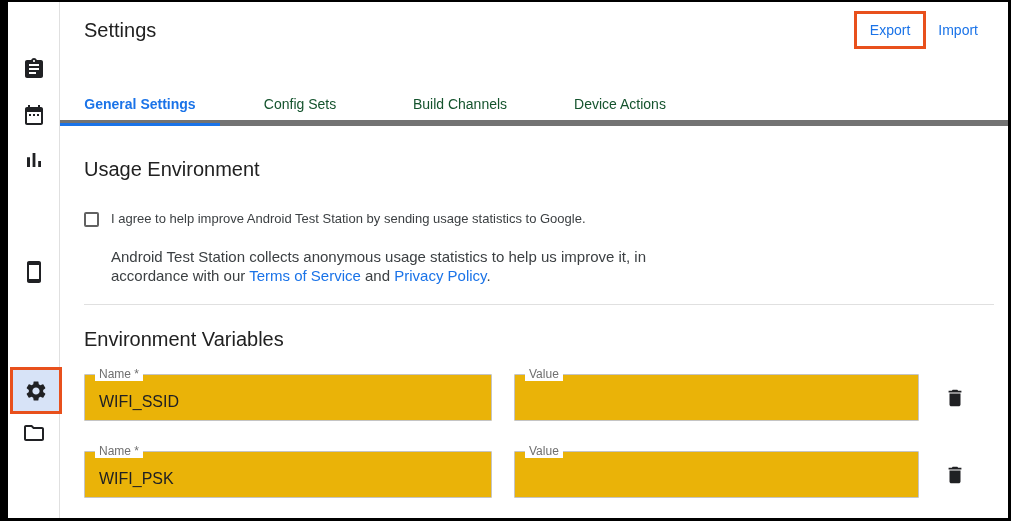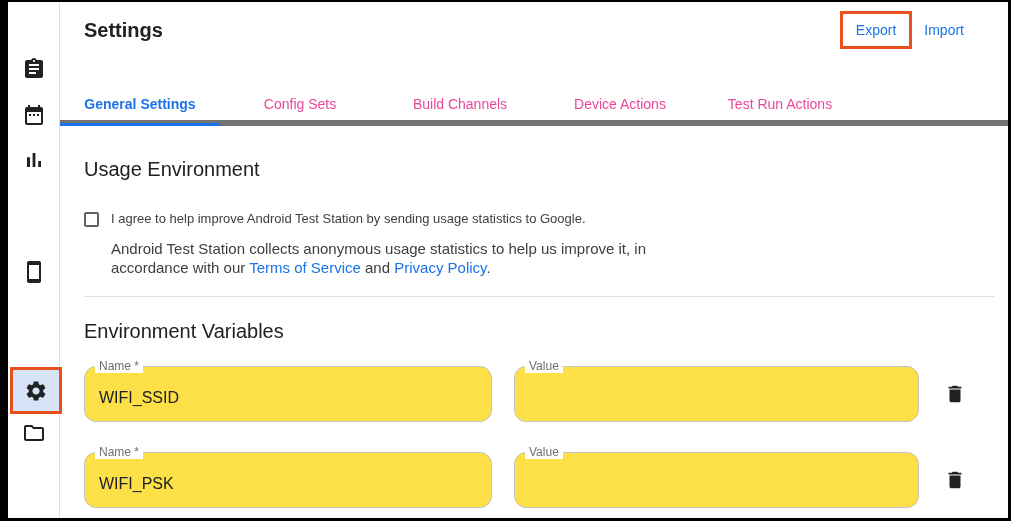--- a/index.html
+++ b/index.html
@@ -21,47 +21,47 @@
   .nav-item svg { width: 24px; height: 24px; display: block; }
   .nav-selected-box {
     position: absolute; left: 2px; top: 365px; width: 52px; height: 47px;
     background: #d7e3f7; border: 3px solid #e8501c;
     display: flex; align-items: center; justify-content: center; z-index: 3;
   }
   .nav-selected-box .gear { width: 24px; height: 24px; color: #202124; cursor: pointer; }
   
   .main { flex: 1; display: flex; flex-direction: column; background: #fff; }
   .header { height: 56px; display: flex; align-items: center; padding: 0 24px; }
-  .page-title { font-size: 20px; color: #212121; font-weight: 700; }
+  .page-title { font-size: 20px; color: #212121; font-weight: 400; }
   .header-spacer { flex: 1; }
   .annotation-box { border: 3px solid #e8501c; padding: 7px 13px; margin-right: 12px; }
   .link-btn { color: #1a73e8; font-size: 14px; cursor: pointer; text-decoration: none; background: none; border: none; font-family: "Liberation Sans", sans-serif; }
-  .import-wrap { margin-right: 20px; text-decoration: underline; }
+  .import-wrap { margin-right: 6px; text-decoration: underline; }
   
   .tabs { display: flex; margin-top: 26px; border-bottom: 6px solid #737373; height: 42px; }
   .tab {
     width: 160px; height: 42px; display: flex; align-items: center; justify-content: center;
-    font-size: 14px; color: #ec4899; cursor: pointer; border-bottom: 3px solid transparent;
+    font-size: 14px; color: #14532d; cursor: pointer; border-bottom: 3px solid transparent;
   }
   .tab.active { color: #1a73e8; font-weight: 700; border-bottom-color: #1a73e8; }
   
   .content { padding: 0 24px; flex: 1; }
   .section-heading { font-size: 20px; font-weight: 400; color: #212121; margin-top: 29px; line-height: 28px; }
   .agree-row { display: flex; align-items: center; margin-top: 24px; }
   .checkbox {
     width: 15px; height: 15px; border: 2px solid #616161; border-radius: 2px;
     background: #fff; flex: 0 0 15px; cursor: pointer; margin-right: 12px;
   }
   .agree-text { font-size: 13px; color: #3c4043; line-height: 24px; max-width: 548px; }
-  .desc { font-size: 15px; color: #3c4043; line-height: 19px; margin-top: 8px; padding-left: 27px; max-width: 620px; }
+  .desc { font-size: 15px; color: #3c4043; line-height: 19px; margin-top: 16px; padding-left: 27px; max-width: 620px; }
   .desc a { color: #1a73e8; text-decoration: none; cursor: pointer; }
   .divider { border: none; border-top: 1px solid #e0e0e0; margin-top: 19px; margin-right: -10px; }
   .env-row { display: flex; align-items: center; margin-top: 21px; }
   .env-row + .env-row { margin-top: 30px; }
-  .field { position: relative; height: 56px; border: 1px solid #c4c4c4; border-radius: 12px; background: #fde047; }
+  .field { position: relative; height: 47px; border: 1px solid #c4c4c4; border-radius: 1px; background: #eab308; }
   .field-name { width: 408px; }
   .field-value { width: 405px; margin-left: 22px; }
   .field-label {
     position: absolute; top: -7px; left: 10px; background: #fff; padding: 0 4px;
     font-size: 12px; color: #6f6f6f; line-height: 13px; white-space: nowrap;
   }
   .field input {
     width: 100%; height: 100%; border: none; outline: none; background: transparent;
     padding: 12px 14px 4px 14px; font-size: 16px; color: #202124; font-family: "Liberation Sans", sans-serif;
   }
@@ -117,21 +117,20 @@
       <div class="import-wrap">
         <button class="link-btn">Import</button>
       </div>
     </div>
 
     <div class="tabs">
       <div class="tab active">General Settings</div>
       <div class="tab">Config Sets</div>
       <div class="tab">Build Channels</div>
       <div class="tab">Device Actions</div>
-      <div class="tab">Test Run Actions</div>
     </div>
 
     <div class="content">
 
       <h2 class="section-heading">Usage Environment</h2>
 
       <div class="agree-row">
         <span class="checkbox"></span>
         <span class="agree-text">I agree to help improve Android Test Station by sending usage statistics to Google.</span>
       </div>

